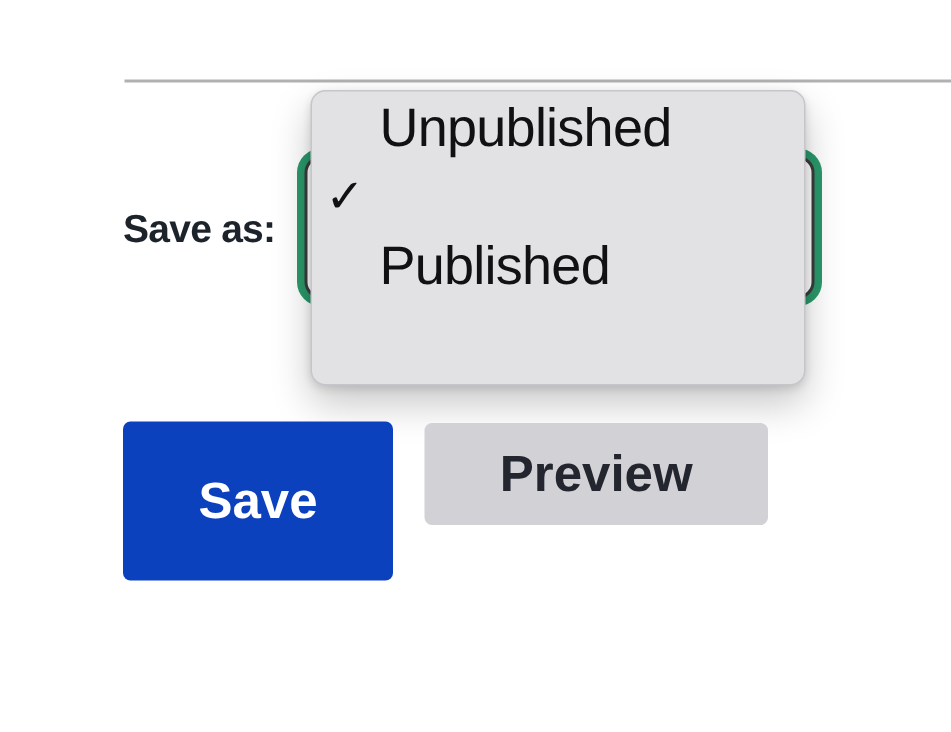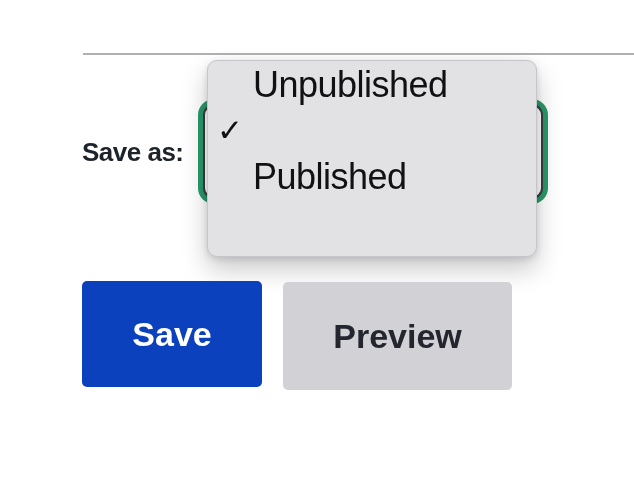--- a/index.html
+++ b/index.html
@@ -49,21 +49,21 @@
     font-family:inherit; font-weight:bold; font-size:34px;
     display:flex; align-items:center; justify-content:center;
     cursor:pointer; padding:0;
   }
   .btn-save {
     left:82px; top:281px; width:180px; height:106px;
     background:var(--save-button-bg,#0c41bd);
     color:var(--save-button-text,#ffffff);
   }
   .btn-preview {
-    left:283px; top:282px; width:229px; height:108px;
+    left:283px; top:282px; width:229px; height:68px;
     background:var(--preview-button-bg,#d1d1d6);
     color:var(--preview-button-text,#23262e);
   }
 </style>
 </head>
 <body>
 
 <div class="screen">
 
   <div class="divider"></div>

